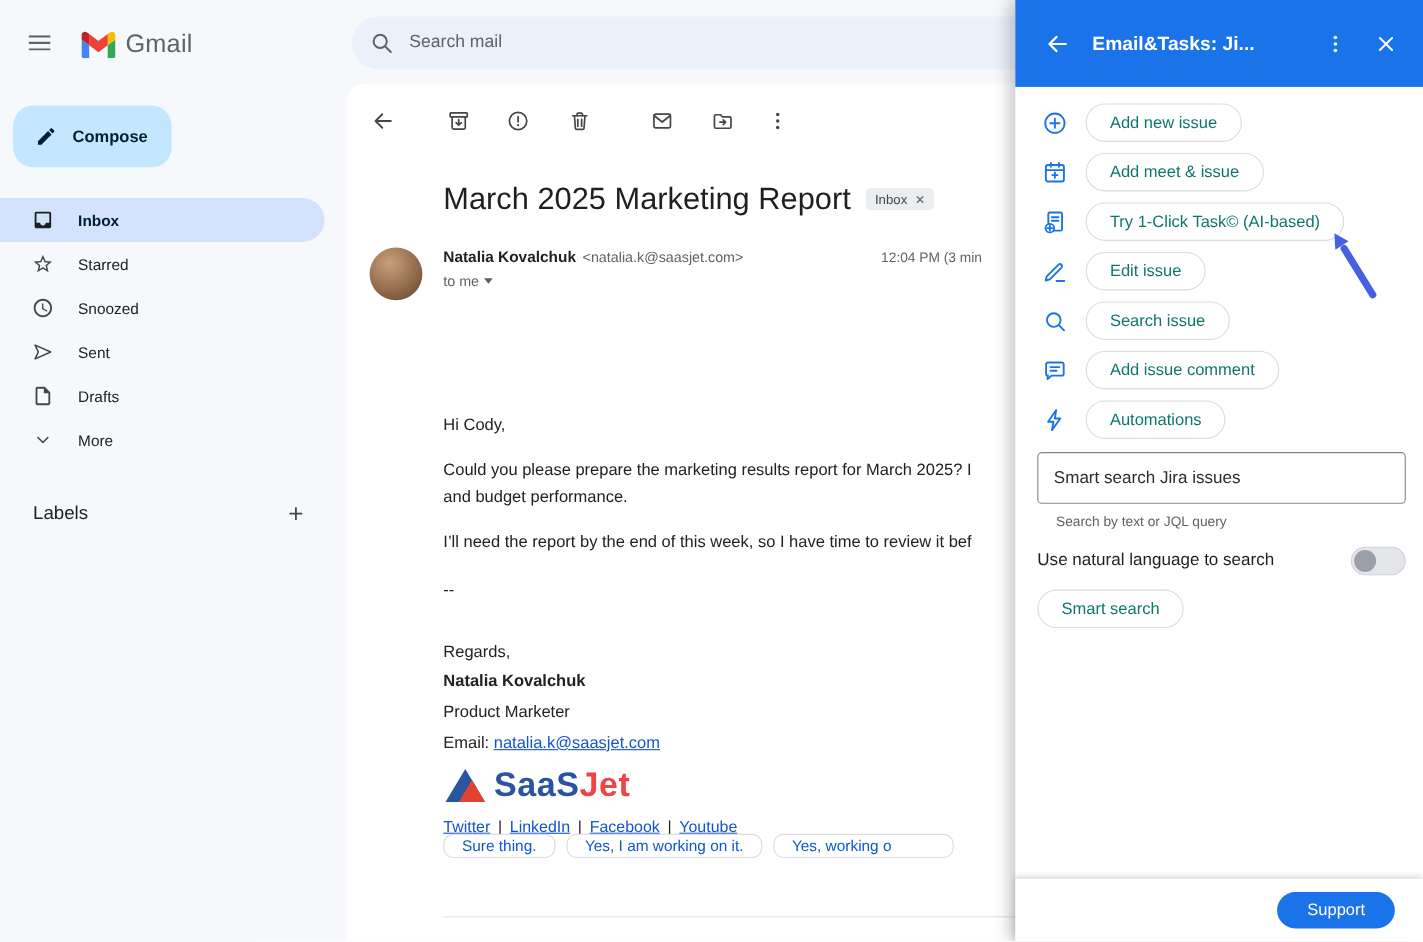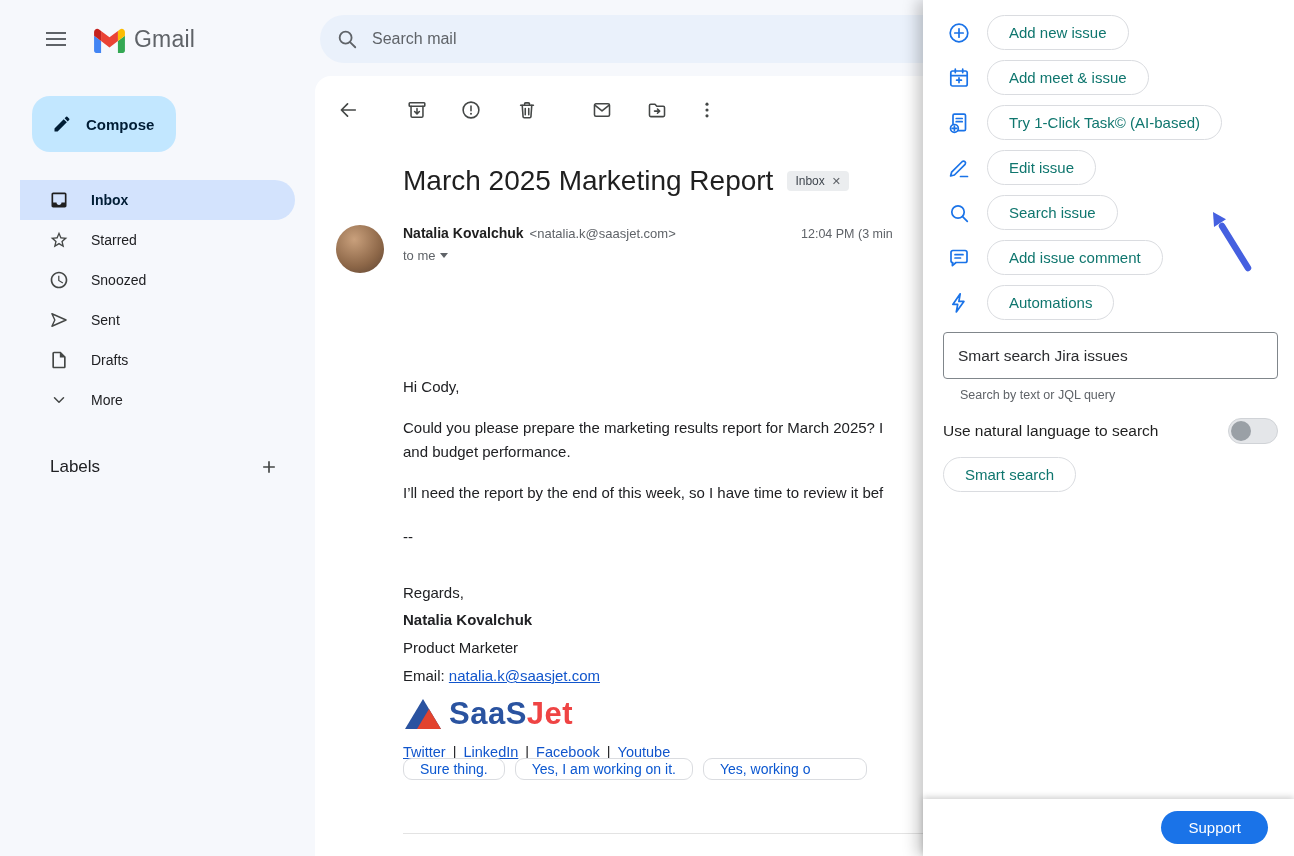--- a/index.html
+++ b/index.html
@@ -1,20 +1,20 @@
 <!DOCTYPE html>
 <html><head>
 <meta charset="utf-8">
 <style>
   * { margin:0; padding:0; box-sizing:border-box; }
   html,body { width:1294px; height:856px; font-family:"Liberation Sans", sans-serif; }
   #app { position:relative; width:1294px; height:856px; background:#f6f8fc; overflow:hidden; }
 
   
-  .sidebar { position:absolute; left:0; top:0; width:315px; height:100%;padding-left:20px; }
+  .sidebar { position:absolute; left:0; top:0; width:315px; height:100%; }
   .topbar { height:78px; display:flex; align-items:center; }
   .iconbtn { background:none; border:none; width:48px; height:48px; display:flex; align-items:center; justify-content:center; cursor:pointer; margin-left:12px; border-radius:50%; }
   .brand { display:flex; align-items:center; margin-left:14px; }
   .brand-word { font-size:23px; color:#5f6368; margin-left:9px; letter-spacing:0.2px; }
   .compose { margin:18px 0 0 12px; width:144px; height:56px; border:none; border-radius:18px; background:#c2e7ff; display:flex; align-items:center; gap:14px; padding-left:20px; font-size:15px; font-weight:600; color:#001d35; cursor:pointer; font-family:inherit; }
   .nav { margin-top:28px; }
   .nav-item { height:40px; display:flex; align-items:center; padding-left:28px; gap:21px; margin-right:20px; border-radius:0 20px 20px 0; cursor:pointer; font-size:14px; color:#202124; }
   .nav-item.active { background:#d3e3fd; font-weight:700; color:#001d35; }
   .nav-icon { width:22px; height:22px; display:flex; align-items:center; justify-content:center; }
   .labels-row { margin-top:30px; height:34px; display:flex; align-items:center; justify-content:space-between; padding:0 32px 0 30px; }
@@ -290,20 +290,40 @@
 
     <div class="smart-replies">
       <button class="reply">Sure thing.</button>
       <button class="reply">Yes, I am working on it.</button>
       <button class="reply cut">Yes, working o</button>
     </div>
     <div class="bottom-divider"></div>
   </main>
 
   <aside class="panel">
+    <div class="panel-header">
+      <button class="hbtn">
+          <svg width="24" height="24" viewBox="0 0 24 24" fill="none" stroke="#fff" stroke-width="2" stroke-linecap="round" stroke-linejoin="round">
+            <path d="M20 12H5M11.5 5.5L5 12l6.5 6.5"></path>
+          </svg>
+        </button>
+      <span class="panel-title">Email&amp;Tasks: Ji...</span>
+      <button class="hbtn">
+          <svg width="22" height="22" viewBox="0 0 24 24">
+            <circle cx="12" cy="5.6" r="1.8" fill="#fff"></circle>
+            <circle cx="12" cy="12" r="1.8" fill="#fff"></circle>
+            <circle cx="12" cy="18.4" r="1.8" fill="#fff"></circle>
+          </svg>
+        </button>
+      <button class="hbtn">
+          <svg width="22" height="22" viewBox="0 0 24 24" stroke="#fff" stroke-width="2" stroke-linecap="round">
+            <path d="M6 6l12 12M18 6L6 18"></path>
+          </svg>
+        </button>
+    </div>
 
     <div class="actions">
       <div class="action-row">
         <span class="aicon">
             <svg width="24" height="24" viewBox="0 0 24 24" fill="none" stroke="#1a73e8" stroke-width="1.7" stroke-linecap="round">
               <circle cx="12" cy="12" r="8.8"></circle>
               <path d="M12 7.8v8.4M7.8 12h8.4"></path>
             </svg>
           </span>
         <button class="pill">Add new issue</button>

